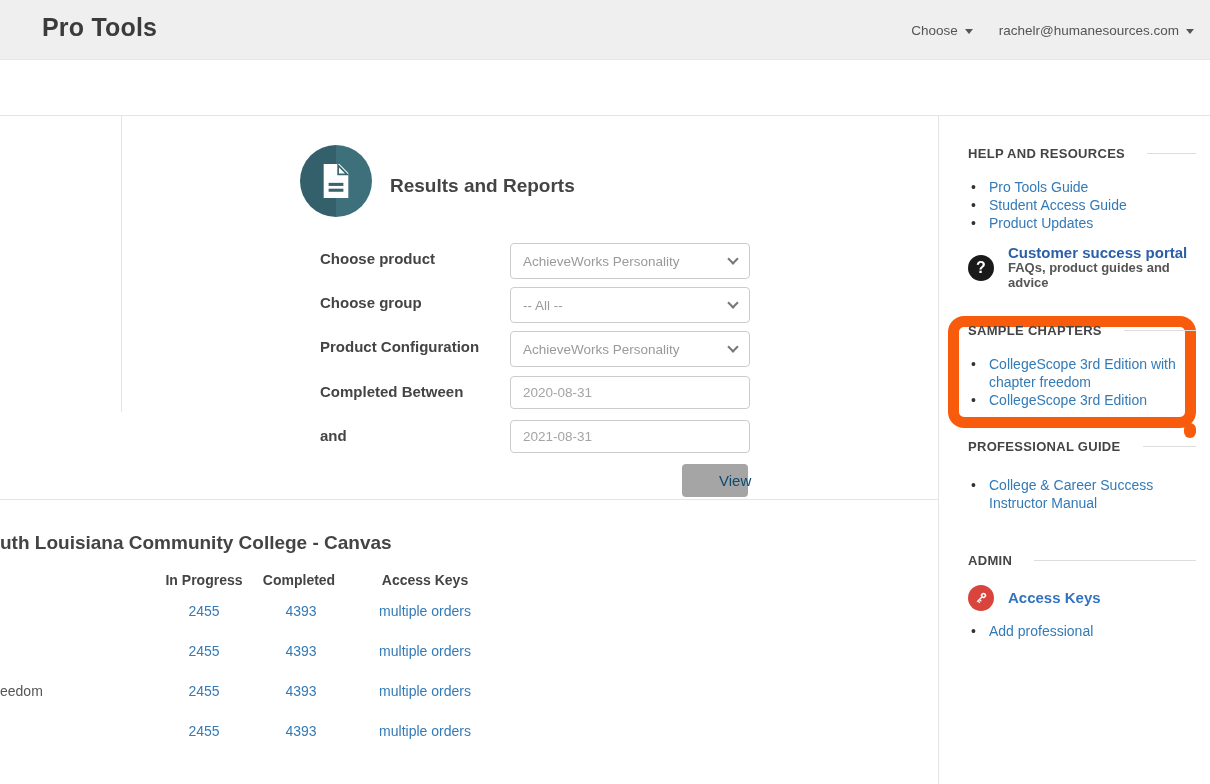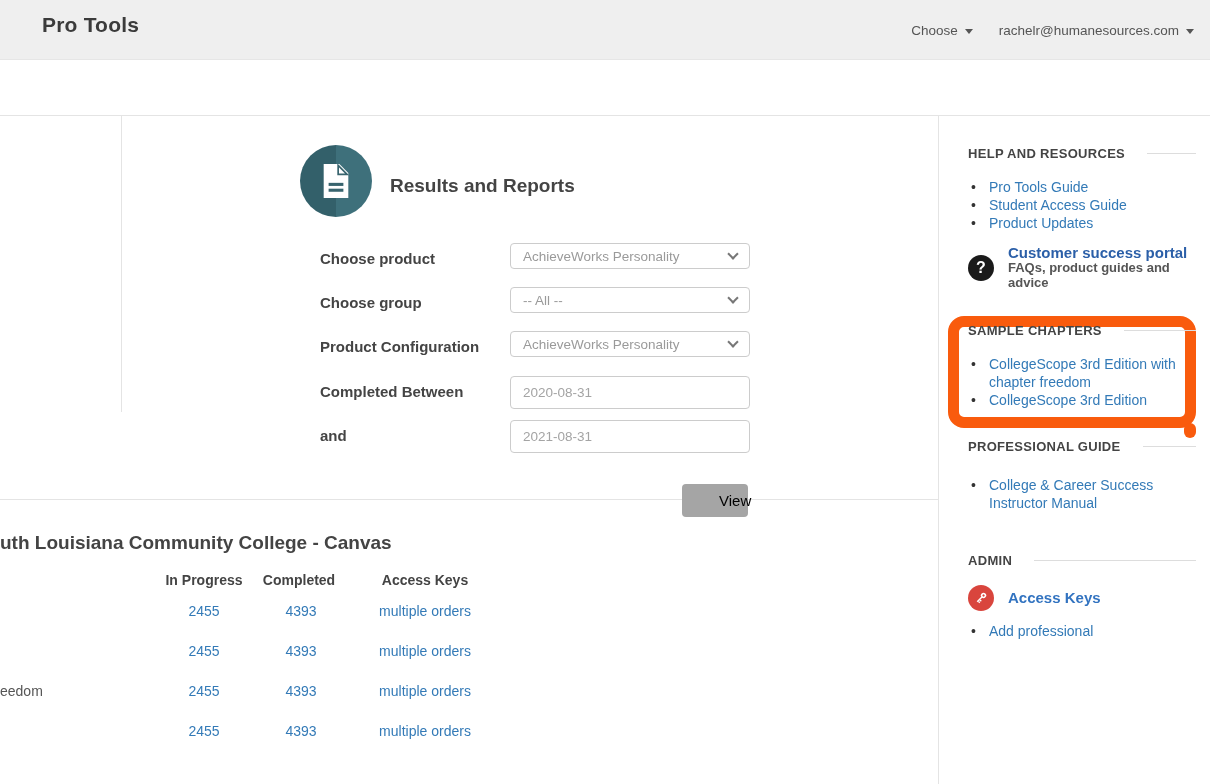--- a/index.html
+++ b/index.html
@@ -7,21 +7,21 @@
   .page {
     position:relative; width:1210px; height:784px; overflow:hidden;
     background:#fff; font-family:"Liberation Sans", sans-serif; color:#444;
   }
   
   .topbar {
     position:absolute; left:0; top:0; width:1210px; height:60px;
     background:#efefef; border-bottom:1px solid #e6e6e6;
   }
   .app-title {
-    position:absolute; left:42px; top:13px; font-size:21px; font-weight:600;
+    position:absolute; left:42px; top:13px; font-size:25px; font-weight:600;
     color:#3b3b3b; letter-spacing:0.2px;
   }
   .topbar-right {
     position:absolute; right:16px; top:0; height:60px;
     display:flex; align-items:center; gap:26px;
   }
   .top-menu {
     display:flex; align-items:center; gap:7px; font-size:13.5px; color:#555;
     cursor:pointer;
   }
@@ -36,34 +36,34 @@
   .form-divider    { position:absolute; left:0; top:499px; width:938px; height:1px; background:#e4e4e4; }
   
   .panel-icon {
     position:absolute; left:300px; top:145px; width:72px; height:72px; border-radius:50%;
     background:linear-gradient(90deg,#33606a 0 50%, #3e707b 50% 100%);
     display:flex; align-items:center; justify-content:center;
   }
   .panel-title { position:absolute; left:390px; top:175px; font-size:19px; font-weight:bold; color:#444; }
   .form-label { position:absolute; left:320px; width:186px; font-size:15px; font-weight:bold; color:#444; }
   .field {
-    position:absolute; left:510px; width:240px; height:26px;
+    position:absolute; left:510px; width:240px; height:36px;
     border:1px solid #ccc; border-radius:4px; background:#fff;
   }
   .select-box { display:flex; align-items:center; padding:0 12px; cursor:pointer; }
   .select-box .sel-text { flex:1; font-size:13.5px; color:#9a9a9a; white-space:nowrap; overflow:hidden; }
   .chev { width:8px; height:8px; border-right:2px solid #777; border-bottom:2px solid #777; transform:rotate(45deg); margin-top:-4px; }
   .text-input {
     position:absolute; left:510px; width:240px; height:33px;
     border:1px solid #ccc; border-radius:4px; padding:8px 12px;
     font-family:"Liberation Sans", sans-serif; font-size:13.5px; color:#a4a4a4; outline:none;
   }
   .view-btn {
-    position:absolute; left:682px; top:484px; width:66px; height:33px;
-    background:#a5a5a5; color:#000000; border:none; border-radius:4px;
+    position:absolute; left:682px; top:464px; width:66px; height:33px;
+    background:#a5a5a5; color:#0c4a6e; border:none; border-radius:4px;
     font-family:"Liberation Sans", sans-serif; font-size:15px; cursor:pointer;padding-left:37px;
   }
   
   .group-title { position:absolute; left:0; top:532px; font-size:19px; font-weight:bold; color:#444; white-space:nowrap; }
   .col-head { position:absolute; width:120px; text-align:center; font-size:14px; font-weight:bold; color:#444; top:572px; }
   .cell { position:absolute; width:120px; text-align:center; font-size:14px; }
   .row-label { position:absolute; left:0; font-size:14px; color:#555; }
   a.lnk, .lnk { color:#337ab7; text-decoration:none; cursor:pointer; }
   
   .side-sec-head {

